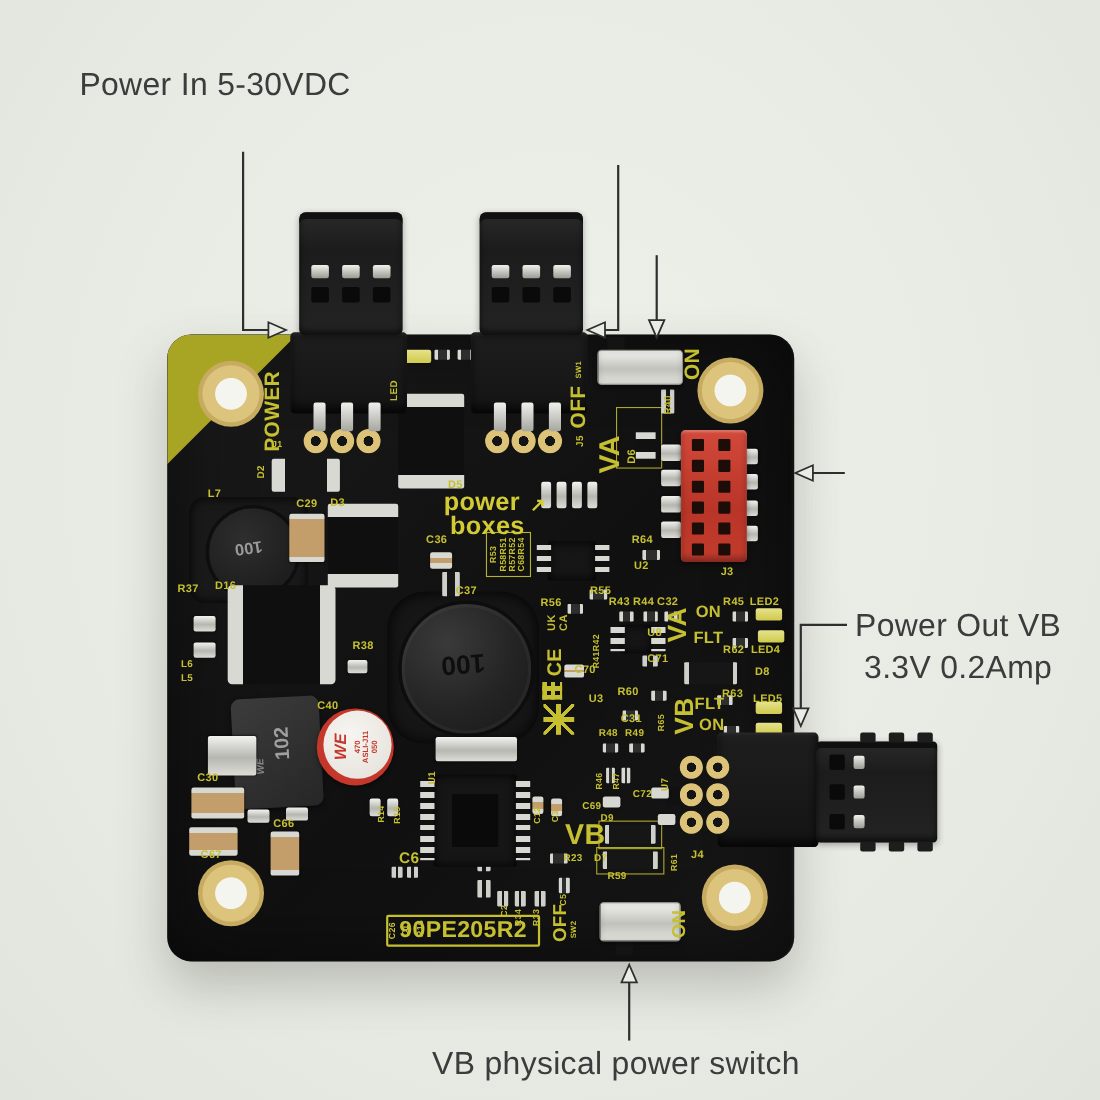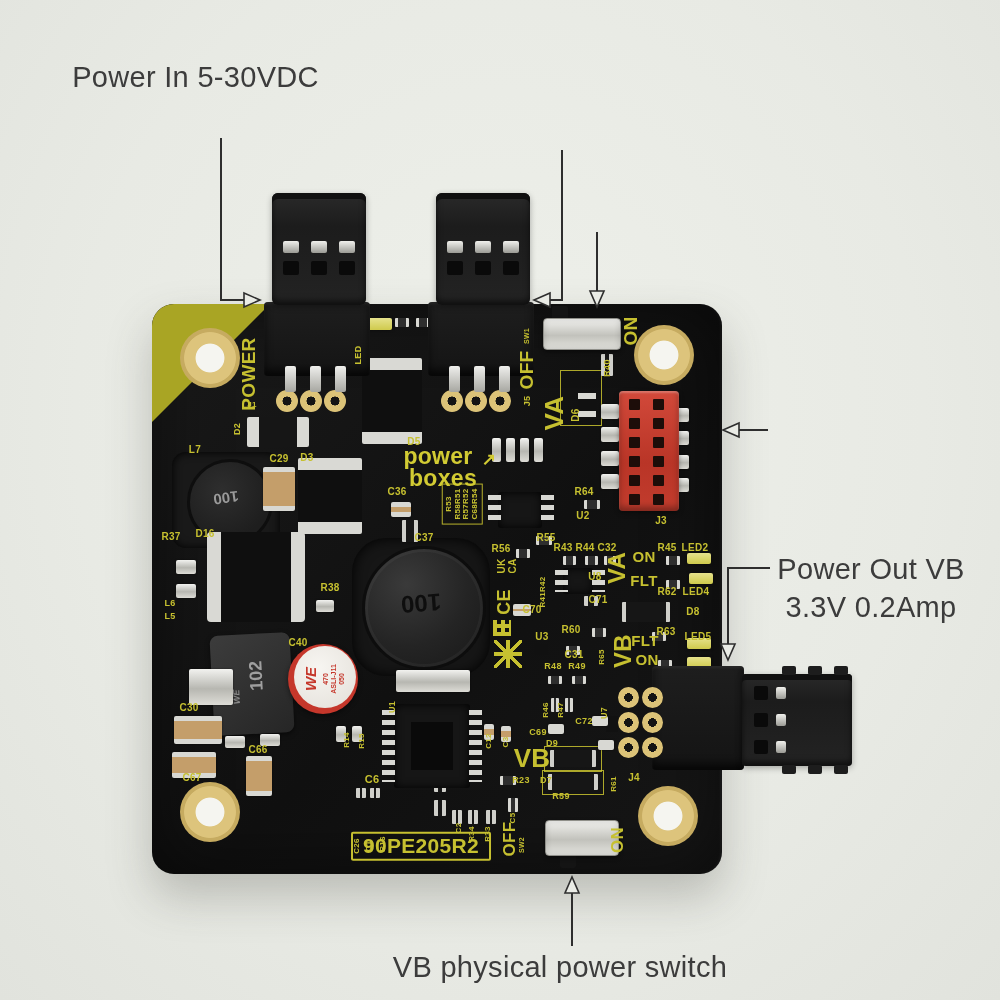--- a/index.html
+++ b/index.html
@@ -304,21 +304,21 @@
       <span class="silk" style="left: 205px; top: 534px; font-size: 10px; font-weight: bold; transform: translate(-50%, -50%) rotate(0deg);">D16</span>
       <span class="silk" style="left: 170px; top: 604px; font-size: 9px; font-weight: bold; transform: translate(-50%, -50%) rotate(0deg);">L6</span>
       <span class="silk" style="left: 170px; top: 617px; font-size: 9px; font-weight: bold; transform: translate(-50%, -50%) rotate(0deg);">L5</span>
       <span class="silk" style="left: 330px; top: 588px; font-size: 10px; font-weight: bold; transform: translate(-50%, -50%) rotate(0deg);">R38</span>
       <span class="silk" style="left: 189px; top: 708px; font-size: 10px; font-weight: bold; transform: translate(-50%, -50%) rotate(0deg);">C30</span>
       <span class="silk" style="left: 192px; top: 778px; font-size: 10px; font-weight: bold; transform: translate(-50%, -50%) rotate(0deg);">C67</span>
       <span class="silk" style="left: 258px; top: 750px; font-size: 10px; font-weight: bold; transform: translate(-50%, -50%) rotate(0deg);">C66</span>
       <span class="silk" style="left: 298px; top: 643px; font-size: 10px; font-weight: bold; transform: translate(-50%, -50%) rotate(0deg);">C40</span>
       <span class="silk" style="left: 347px; top: 740px; font-size: 8px; font-weight: bold; transform: translate(-50%, -50%) rotate(-90deg);">R14</span>
       <span class="silk" style="left: 362px; top: 741px; font-size: 8px; font-weight: bold; transform: translate(-50%, -50%) rotate(-90deg);">R15</span>
-      <span class="silk" style="left: 372px; top: 780px; font-size: 11px; font-weight: bold; transform: translate(-50%, -50%) rotate(0deg);">C6</span>
+      <span class="silk" style="left: 372px; top: 780px; font-size: 14px; font-weight: bold; transform: translate(-50%, -50%) rotate(0deg);">C6</span>
       <span class="silk" style="left: 357px; top: 846px; font-size: 8px; font-weight: bold; transform: translate(-50%, -50%) rotate(-90deg);">C26</span>
       <span class="silk" style="left: 369px; top: 846px; font-size: 8px; font-weight: bold; transform: translate(-50%, -50%) rotate(-90deg);">C1</span>
       <span class="silk" style="left: 383px; top: 844px; font-size: 8px; font-weight: bold; transform: translate(-50%, -50%) rotate(-90deg);">R16</span>
       <span class="silk" style="left: 393px; top: 707px; font-size: 9px; font-weight: bold; transform: translate(-50%, -50%) rotate(-90deg);">U1</span>
       <span class="silk" style="left: 489px; top: 741px; font-size: 8px; font-weight: bold; transform: translate(-50%, -50%) rotate(-90deg);">C12</span>
       <span class="silk" style="left: 506px; top: 742px; font-size: 8px; font-weight: bold; transform: translate(-50%, -50%) rotate(-90deg);">C3</span>
       <span class="silk" style="left: 521px; top: 781px; font-size: 9px; font-weight: bold; transform: translate(-50%, -50%) rotate(0deg);">R23</span>
       <span class="silk" style="left: 546px; top: 781px; font-size: 9px; font-weight: bold; transform: translate(-50%, -50%) rotate(0deg);">D7</span>
       <span class="silk" style="left: 561px; top: 797px; font-size: 9px; font-weight: bold; transform: translate(-50%, -50%) rotate(0deg);">R59</span>
       <span class="silk" style="left: 513px; top: 818px; font-size: 8px; font-weight: bold; transform: translate(-50%, -50%) rotate(-90deg);">C5</span>

